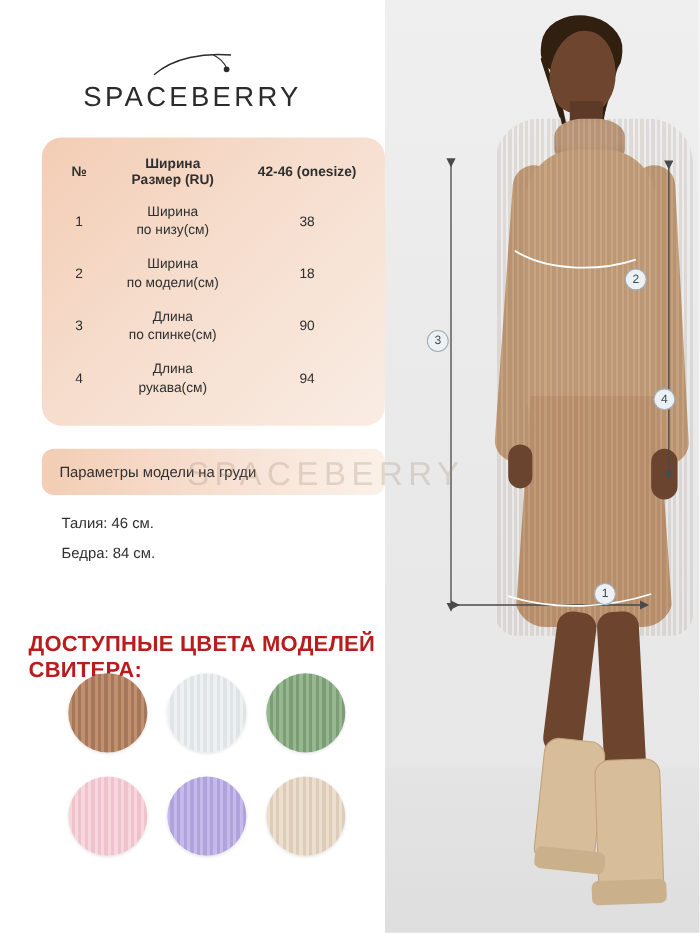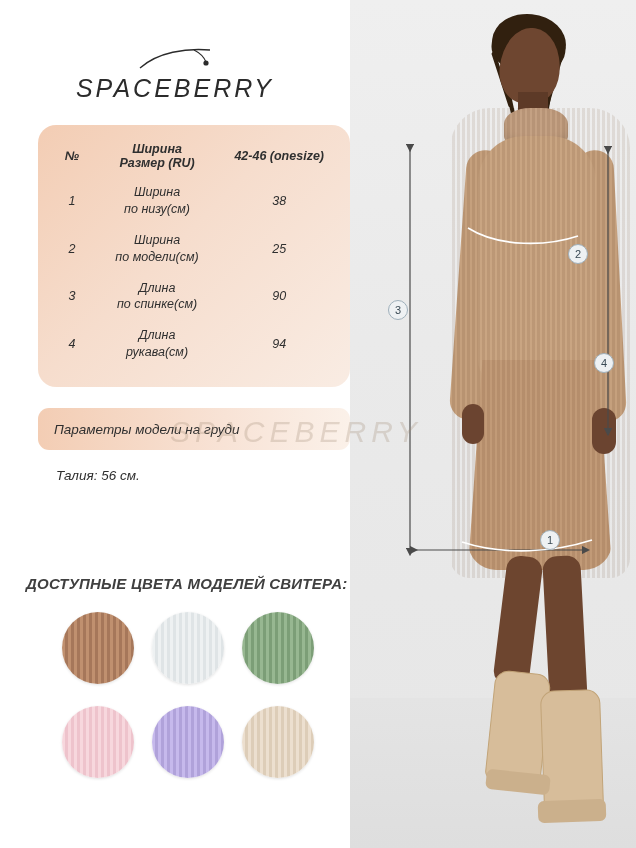--- a/index.html
+++ b/index.html
@@ -171,21 +171,20 @@
     font-family: "Liberation Sans", sans-serif;
   }
 
   
   .left {
     position: absolute;
     left: 0; top: 0;
     width: 350px;
     height: 848px;
     padding: 0;
-    font-style: italic;
   }
 
   .logo-wrap {
     position: absolute;
     left: 0; top: 46px;
     width: 350px;
     text-align: center;
   }
   .logo-mark { display: block; margin: 0 auto 2px; }
   .logo-text {
@@ -253,23 +252,23 @@
     color: rgba(160,140,120,.28);
     font-family: "Liberation Sans", sans-serif;
     white-space: nowrap;
     pointer-events: none;
   }
 
   
   .colors-title {
     position: absolute;
     left: 26px; top: 575px;
-    font-size: 15px;
+    font-size: 20px;
     font-weight: bold;
-    color: #404040;
+    color: #b91c1c;
     letter-spacing: .2px;
   }
   .swatch-grid {
     position: absolute;
     left: 62px; top: 612px;
     width: 270px;
     display: grid;
     grid-template-columns: repeat(3, 90px);
     grid-auto-rows: 94px;
   }
@@ -363,21 +362,21 @@
             <div>по низу(см)</div>
           </td>
           <td>38</td>
         </tr>
         <tr>
           <td>2</td>
           <td class="cell-name">
             <div>Ширина</div>
             <div>по модели(см)</div>
           </td>
-          <td>25</td>
+          <td>18</td>
         </tr>
         <tr>
           <td>3</td>
           <td class="cell-name">
             <div>Длина</div>
             <div>по спинке(см)</div>
           </td>
           <td>90</td>
         </tr>
         <tr>
@@ -388,21 +387,22 @@
           </td>
           <td>94</td>
         </tr>
       </tbody>
     </table>
   </div>
 
   <div class="params-card">Параметры модели на груди</div>
 
   <div class="params-list">
-    <div>Талия: 56 см.</div>
+    <div>Талия: 46 см.</div>
+    <div>Бедра: 84 см.</div>
   </div>
 
   <div class="watermark">SPACEBERRY</div>
 
   <div class="colors-title">ДОСТУПНЫЕ ЦВЕТА МОДЕЛЕЙ СВИТЕРА:</div>
 
   <div class="swatch-grid">
     <div class="swatch" style="background:
       repeating-linear-gradient(90deg,#c0906f 0 3px,#a6775a 3px 6px);"></div>
     <div class="swatch" style="background:

